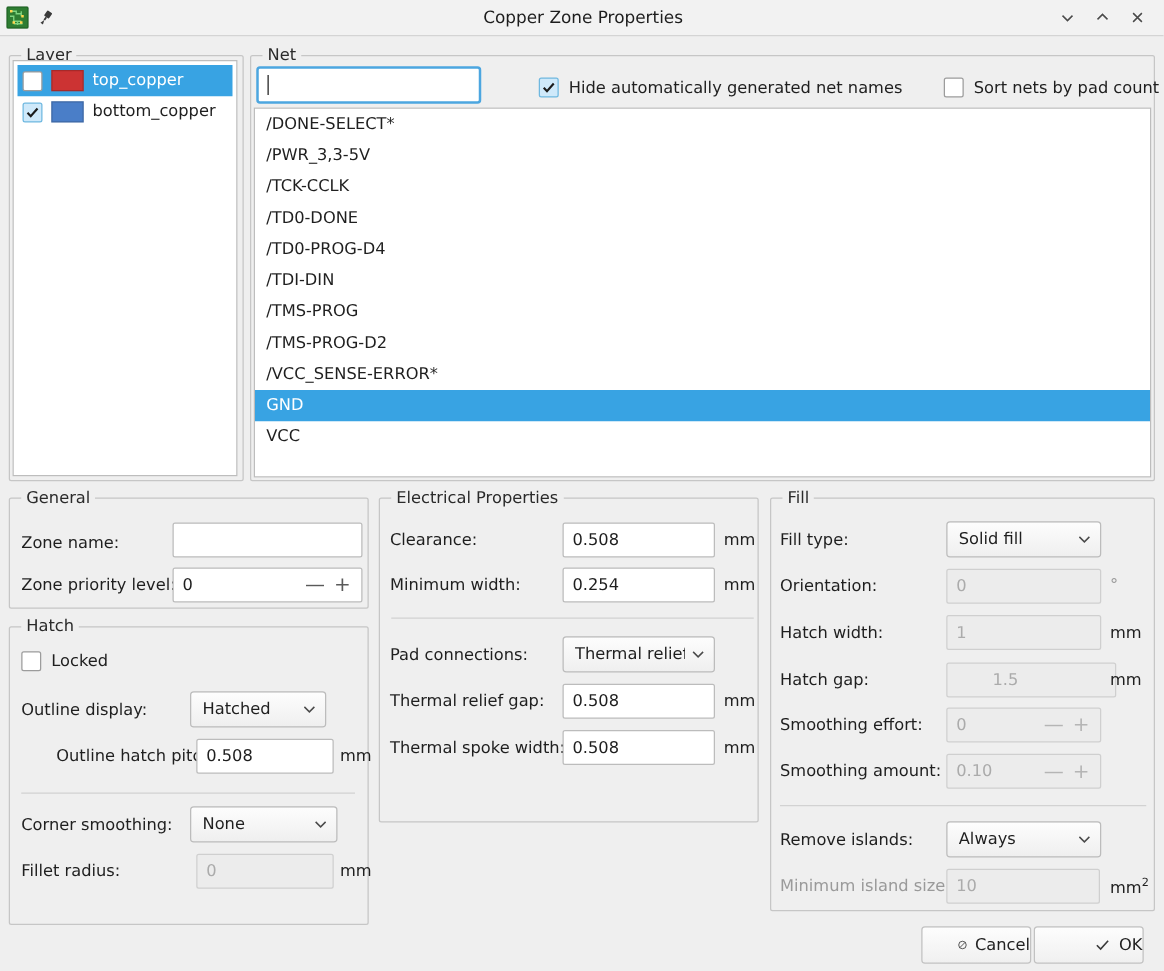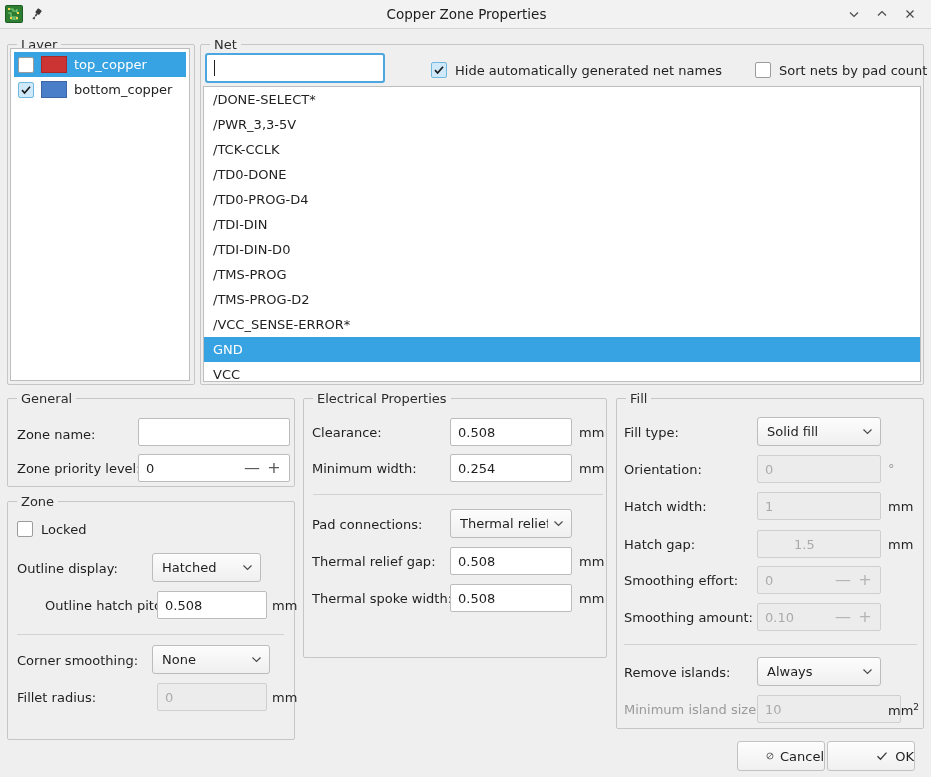--- a/index.html
+++ b/index.html
@@ -288,21 +288,20 @@
   <span class="lbl">Sort nets by pad count</span>
 </div>
 
 <div id="net-list">
   <div class="net-row clipped">/DONE-SELECT*</div>
   <div class="net-row">/PWR_3,3-5V</div>
   <div class="net-row">/TCK-CCLK</div>
   <div class="net-row">/TD0-DONE</div>
   <div class="net-row">/TD0-PROG-D4</div>
   <div class="net-row">/TDI-DIN</div>
-  <div class="net-row">/TDI-DIN-D0</div>
   <div class="net-row">/TMS-PROG</div>
   <div class="net-row">/TMS-PROG-D2</div>
   <div class="net-row">/VCC_SENSE-ERROR*</div>
   <div class="net-row selected">GND</div>
   <div class="net-row">VCC</div>
 </div>
 
 <div class="groupbox" style="left:7px; top:398px; width:288px; height:89px;">
   <div class="group-title">General</div>
 </div>
@@ -313,21 +312,21 @@
 </div>
 
 <span class="lbl" style="position:absolute; left:17px; top:461px;">Zone priority level:</span>
 <div class="spin" style="left:138px; top:454px; width:152px;">
   <span class="sval">0</span>
   <span class="sbtn">—</span>
   <span class="sbtn">+</span>
 </div>
 
 <div class="groupbox" style="left:7px; top:501px; width:288px; height:239px;">
-  <div class="group-title">Zone</div>
+  <div class="group-title">Hatch</div>
 </div>
 
 <div style="position:absolute; left:17px; top:521px; display:flex; align-items:center; gap:8px;">
   <span class="cbox"></span>
   <span class="lbl">Locked</span>
 </div>
 
 <span class="lbl" style="position:absolute; left:17px; top:561px;">Outline display:</span>
 <div class="combo" style="left:152px; top:553px; width:109px;">
   <span class="cval">Hatched</span>
@@ -422,21 +421,21 @@
 </div>
 <span class="unit dim" style="left:888px; top:461px;">°</span>
 
 <span class="lbl" style="position:absolute; left:624px; top:499px;">Hatch width:</span>
 <div class="field disabled" style="left:757px; top:492px; width:124px;">
   <span>1</span>
 </div>
 <span class="unit" style="left:888px; top:499px;">mm</span>
 
 <span class="lbl" style="position:absolute; left:624px; top:537px;">Hatch gap:</span>
-<div class="field disabled" style="left:757px; top:530px; width:124px;padding-left:36px;">
+<div class="field disabled" style="left:757px; top:530px; width:136px;padding-left:36px;">
   <span>1.5</span>
 </div>
 <span class="unit" style="left:888px; top:537px;">mm</span>
 
 <span class="lbl" style="position:absolute; left:624px; top:573px;">Smoothing effort:</span>
 <div class="spin disabled" style="left:757px; top:566px; width:124px;">
   <span class="sval">0</span>
   <span class="sbtn">—</span>
   <span class="sbtn">+</span>
 </div>
@@ -454,21 +453,21 @@
 <div class="combo" style="left:757px; top:657px; width:124px;">
   <span class="cval">Always</span>
   <span class="carrow">
     <svg width="13" height="13" viewBox="0 0 13 13">
         <path d="M2.5 4.5 L6.5 8.5 L10.5 4.5" stroke="#4a4a4a" stroke-width="1.2" fill="none"></path>
       </svg>
   </span>
 </div>
 
 <span class="lbl dim" style="position:absolute; left:624px; top:702px;">Minimum island size:</span>
-<div class="field disabled" style="left:757px; top:695px; width:144px;">
+<div class="field disabled" style="left:757px; top:695px; width:123px;">
   <span>10</span>
 </div>
 <span class="unit" style="left:888px; top:702px;">
   <span>mm</span><span class="sup">2</span>
 </span>
 
 <div class="dlgbtn" style="left:737px; top:741px; width:88px;">
   <svg width="14" height="14" viewBox="0 0 14 14">
     <circle cx="7" cy="7" r="5.3" stroke="#3a3a3a" stroke-width="1.2" fill="none"></circle>
     <path d="M3.3 10.7 L10.7 3.3" stroke="#3a3a3a" stroke-width="1.2"></path>

